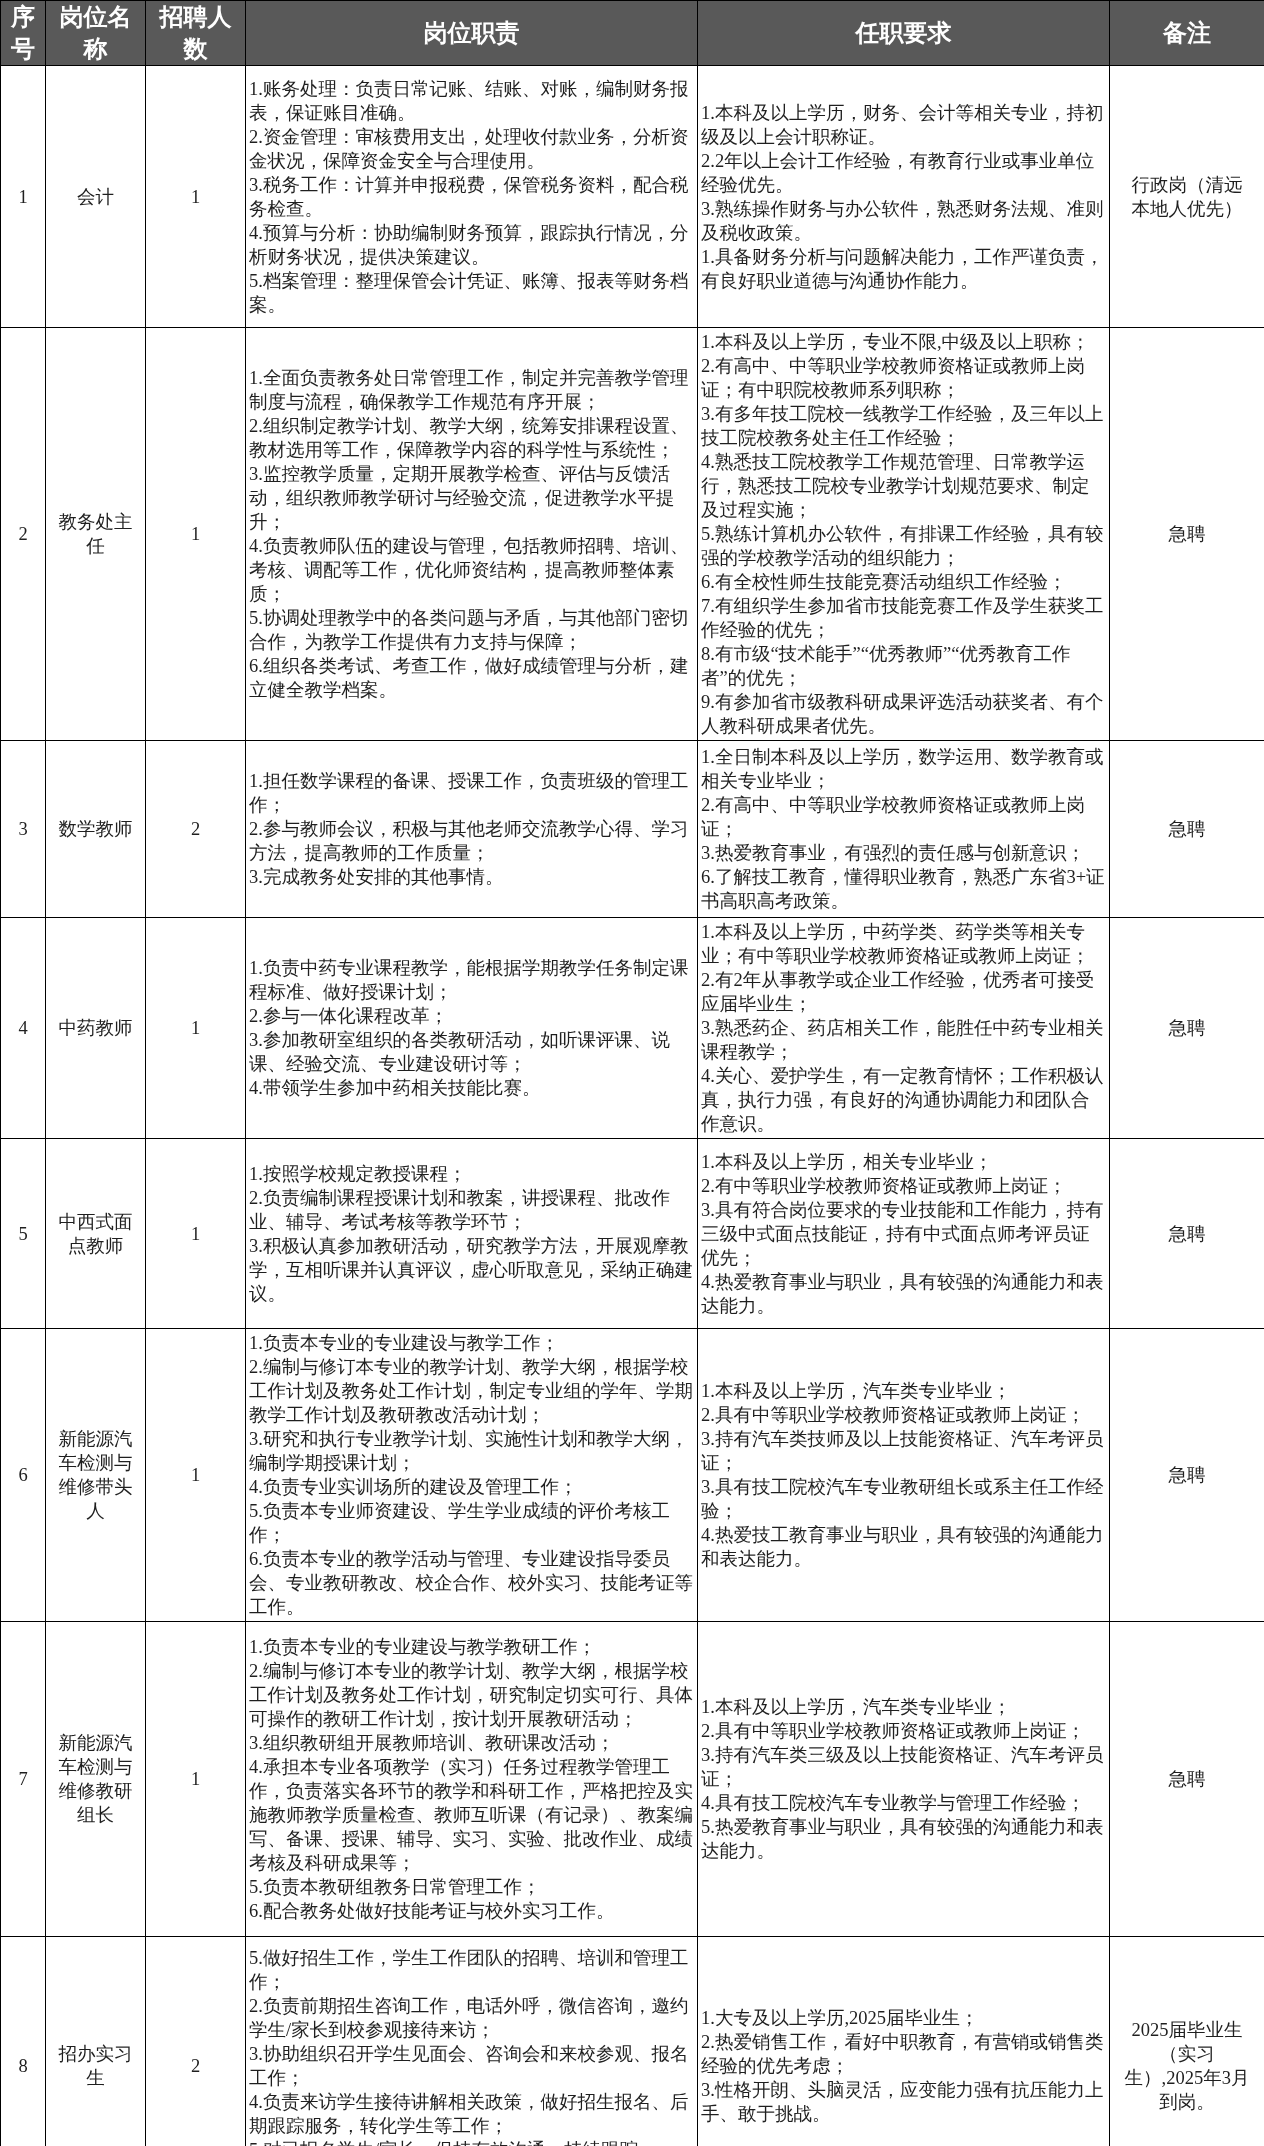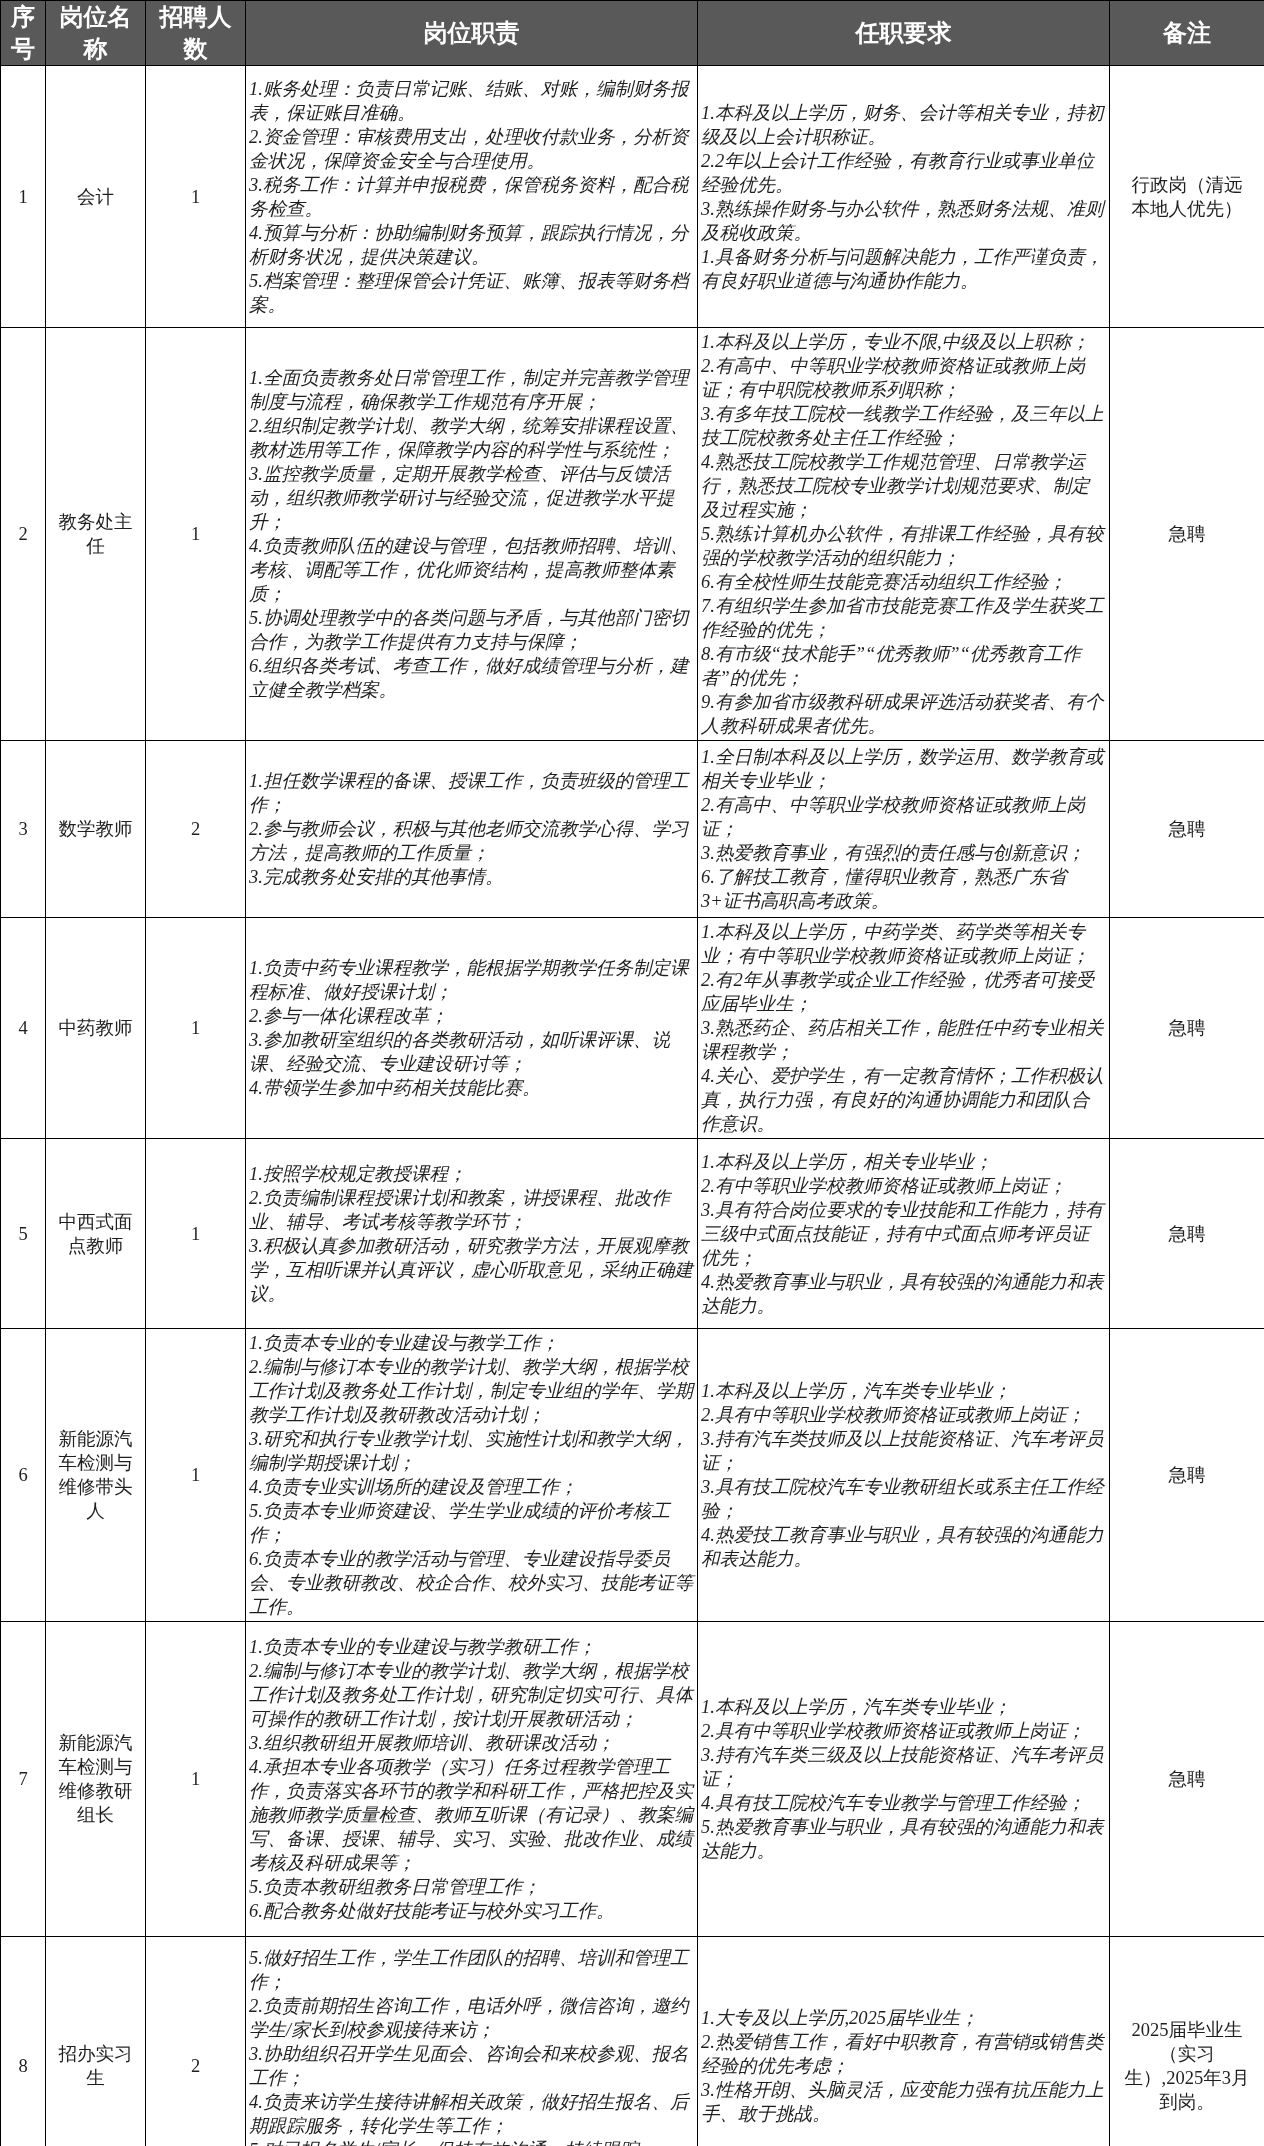--- a/index.html
+++ b/index.html
@@ -40,21 +40,20 @@
     vertical-align: middle;
     padding: 2px 3px;
     overflow-wrap: break-word;
   }
   td.center {
     text-align: center;
     padding: 2px 4px;
   }
   td.duties, td.requirements {
     text-align: left;
-    font-style: italic;
   }
   td.remark {
     text-align: center;
     padding: 20px 13px;
   }
   .item {
     margin: 0;
     padding: 0;
   }
 </style>

